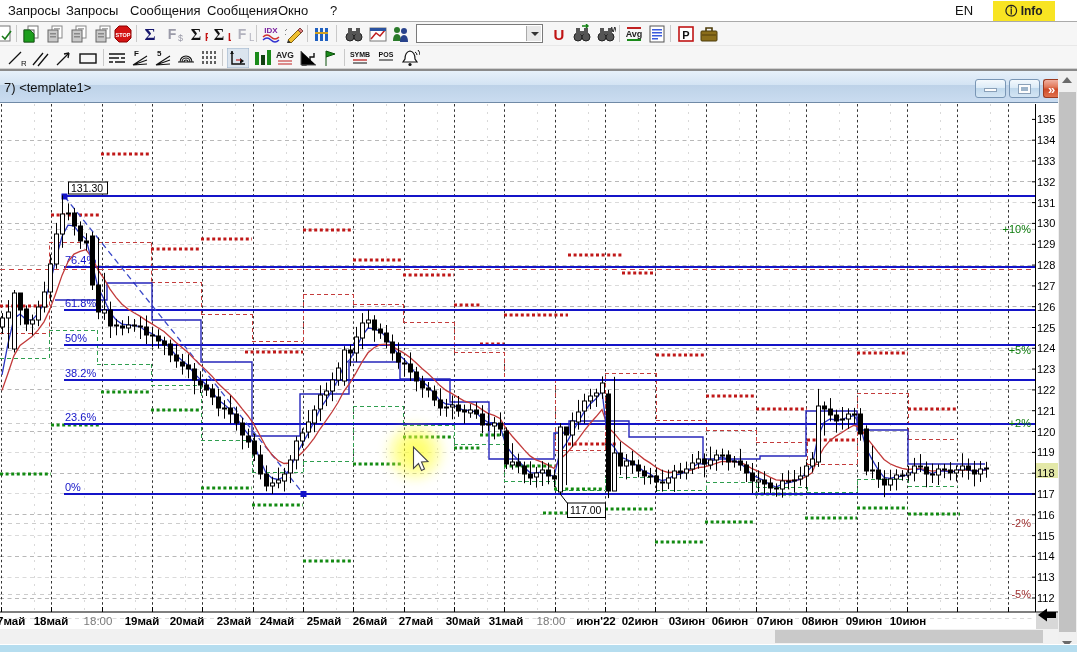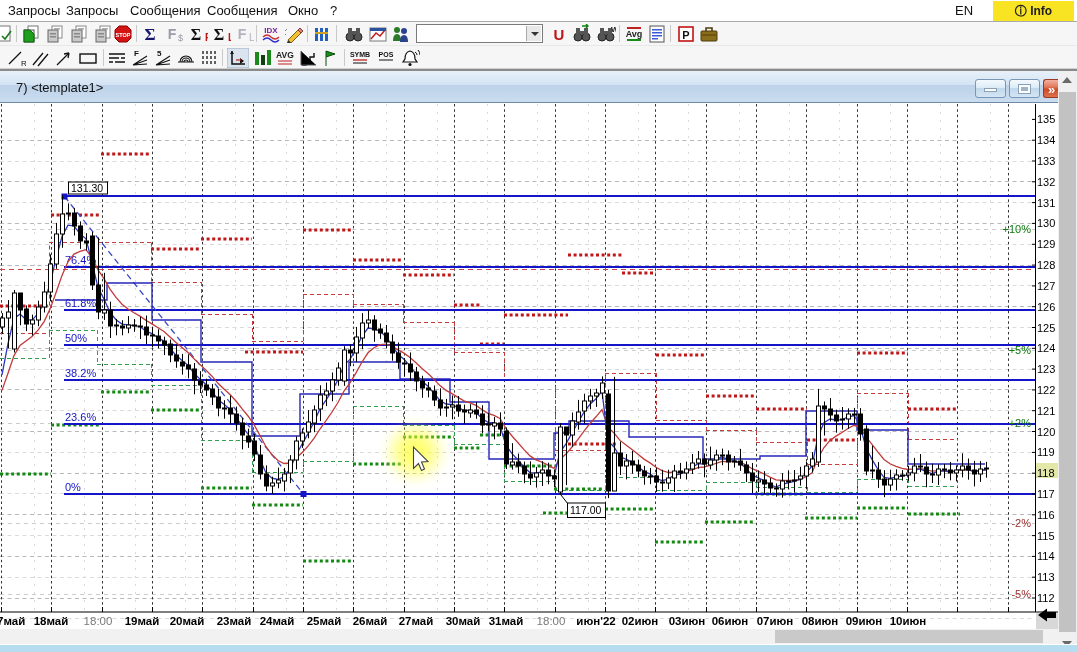--- a/index.html
+++ b/index.html
@@ -1,36 +1,36 @@
 <!DOCTYPE html>
 <html><head><meta charset="utf-8"><style>
 *{margin:0;padding:0;box-sizing:border-box}
 html,body{width:1077px;height:652px;overflow:hidden;font-family:"Liberation Sans",sans-serif;background:#fff}
 .menubar{position:absolute;left:0;top:0;width:1077px;height:22px;background:#ffffff;border-bottom:1px solid #aaaaaa;font-size:13px;color:#111}
 .menubar span{position:absolute;top:3px}
 .tb1{position:absolute;left:0;top:22px;width:1077px;height:24px;background:#f6f6f6;border-bottom:1px solid #e8e8e8}
 .tb2{position:absolute;left:0;top:46px;width:1077px;height:23px;background:#f6f6f6;border-bottom:1px solid #d0d0d0}
 .winsep{position:absolute;left:0;top:69px;width:1077px;height:2px;background:#8a8a8a}
 .titlebar{position:absolute;left:0;top:71px;width:1058px;height:32px;background:linear-gradient(#e7f1fa 0%,#d3e3f3 45%,#bdd2e8 46%,#cadcf0 100%);border-bottom:1px solid #708aa6}
-.titlebar .txt{position:absolute;left:16px;top:9px;font-size:13px;color:#111}
+.titlebar .txt{position:absolute;left:4px;top:9px;font-size:13px;color:#111}
 .btn{position:absolute;top:8px;width:31px;height:19px;border:1px solid #7996b5;border-radius:3px;background:linear-gradient(#f4f9fd 0%,#dcebf7 45%,#c0d8ec 50%,#d4e5f4 100%)}
 .btnred{background:linear-gradient(#f0b0a0 0%,#e27a5c 40%,#ce4a28 55%,#e0724e 100%);border:1px solid #9c3a20}
 .vscroll{position:absolute;left:1058px;top:71px;width:19px;height:581px;background:#f0f0f0}
 .vthumb{position:absolute;left:1px;top:21px;width:17px;height:540px;background:#c2c2c2}
 .bottombar{position:absolute;left:0;top:644px;width:1077px;height:8px;background:#b5ddef;border-top:1px solid #fff}
 </style></head><body>
 <div class="menubar">
     <span style="left:8px">Запросы</span>
     <span style="left:66px">Запросы</span>
     <span style="left:130px">Сообщения</span>
     <span style="left:207px">Сообщения</span>
-    <span style="left:288px">Окно</span>
+    <span style="left:278px">Окно</span>
     <span style="left:330px">?</span>
 <span style="left:955px;font-size:13px">EN</span>
-<div style="position:absolute;left:993px;top:1px;width:81px;height:20px;background:#f8e422;text-align:center;font-size:12px;font-weight:bold;color:#222;line-height:20px">ⓘ Info</div>
+<div style="position:absolute;left:993px;top:1px;width:62px;height:20px;background:#f8e422;text-align:center;font-size:12px;font-weight:bold;color:#222;line-height:20px">ⓘ Info</div>
 </div>
 <div class="tb1">
     <div style="position:absolute;left:0px;top:2px;width:20px;height:20px"><svg width="20" height="20" viewBox="0 0 20 20" style="vertical-align:top">
         <rect x="-4" y="2" width="14" height="15" fill="#fff" stroke="#777"></rect>
         <path d="M2 12 l3 3 l6 -8" stroke="#1a7a1a" stroke-width="1.6" fill="none"></path>
       </svg></div>
     <div style="position:absolute;left:16px;top:3px;width:1px;height:17px;background:#c9c9c9"></div>
     <div style="position:absolute;left:22px;top:2px;width:20px;height:20px"><svg width="20" height="20" viewBox="0 0 20 20" style="vertical-align:top">
         <rect x="6" y="2" width="10" height="12" fill="#fff" stroke="#777"></rect>
         <rect x="2" y="6" width="10" height="12" fill="#e8f7e8" stroke="#555"></rect>

